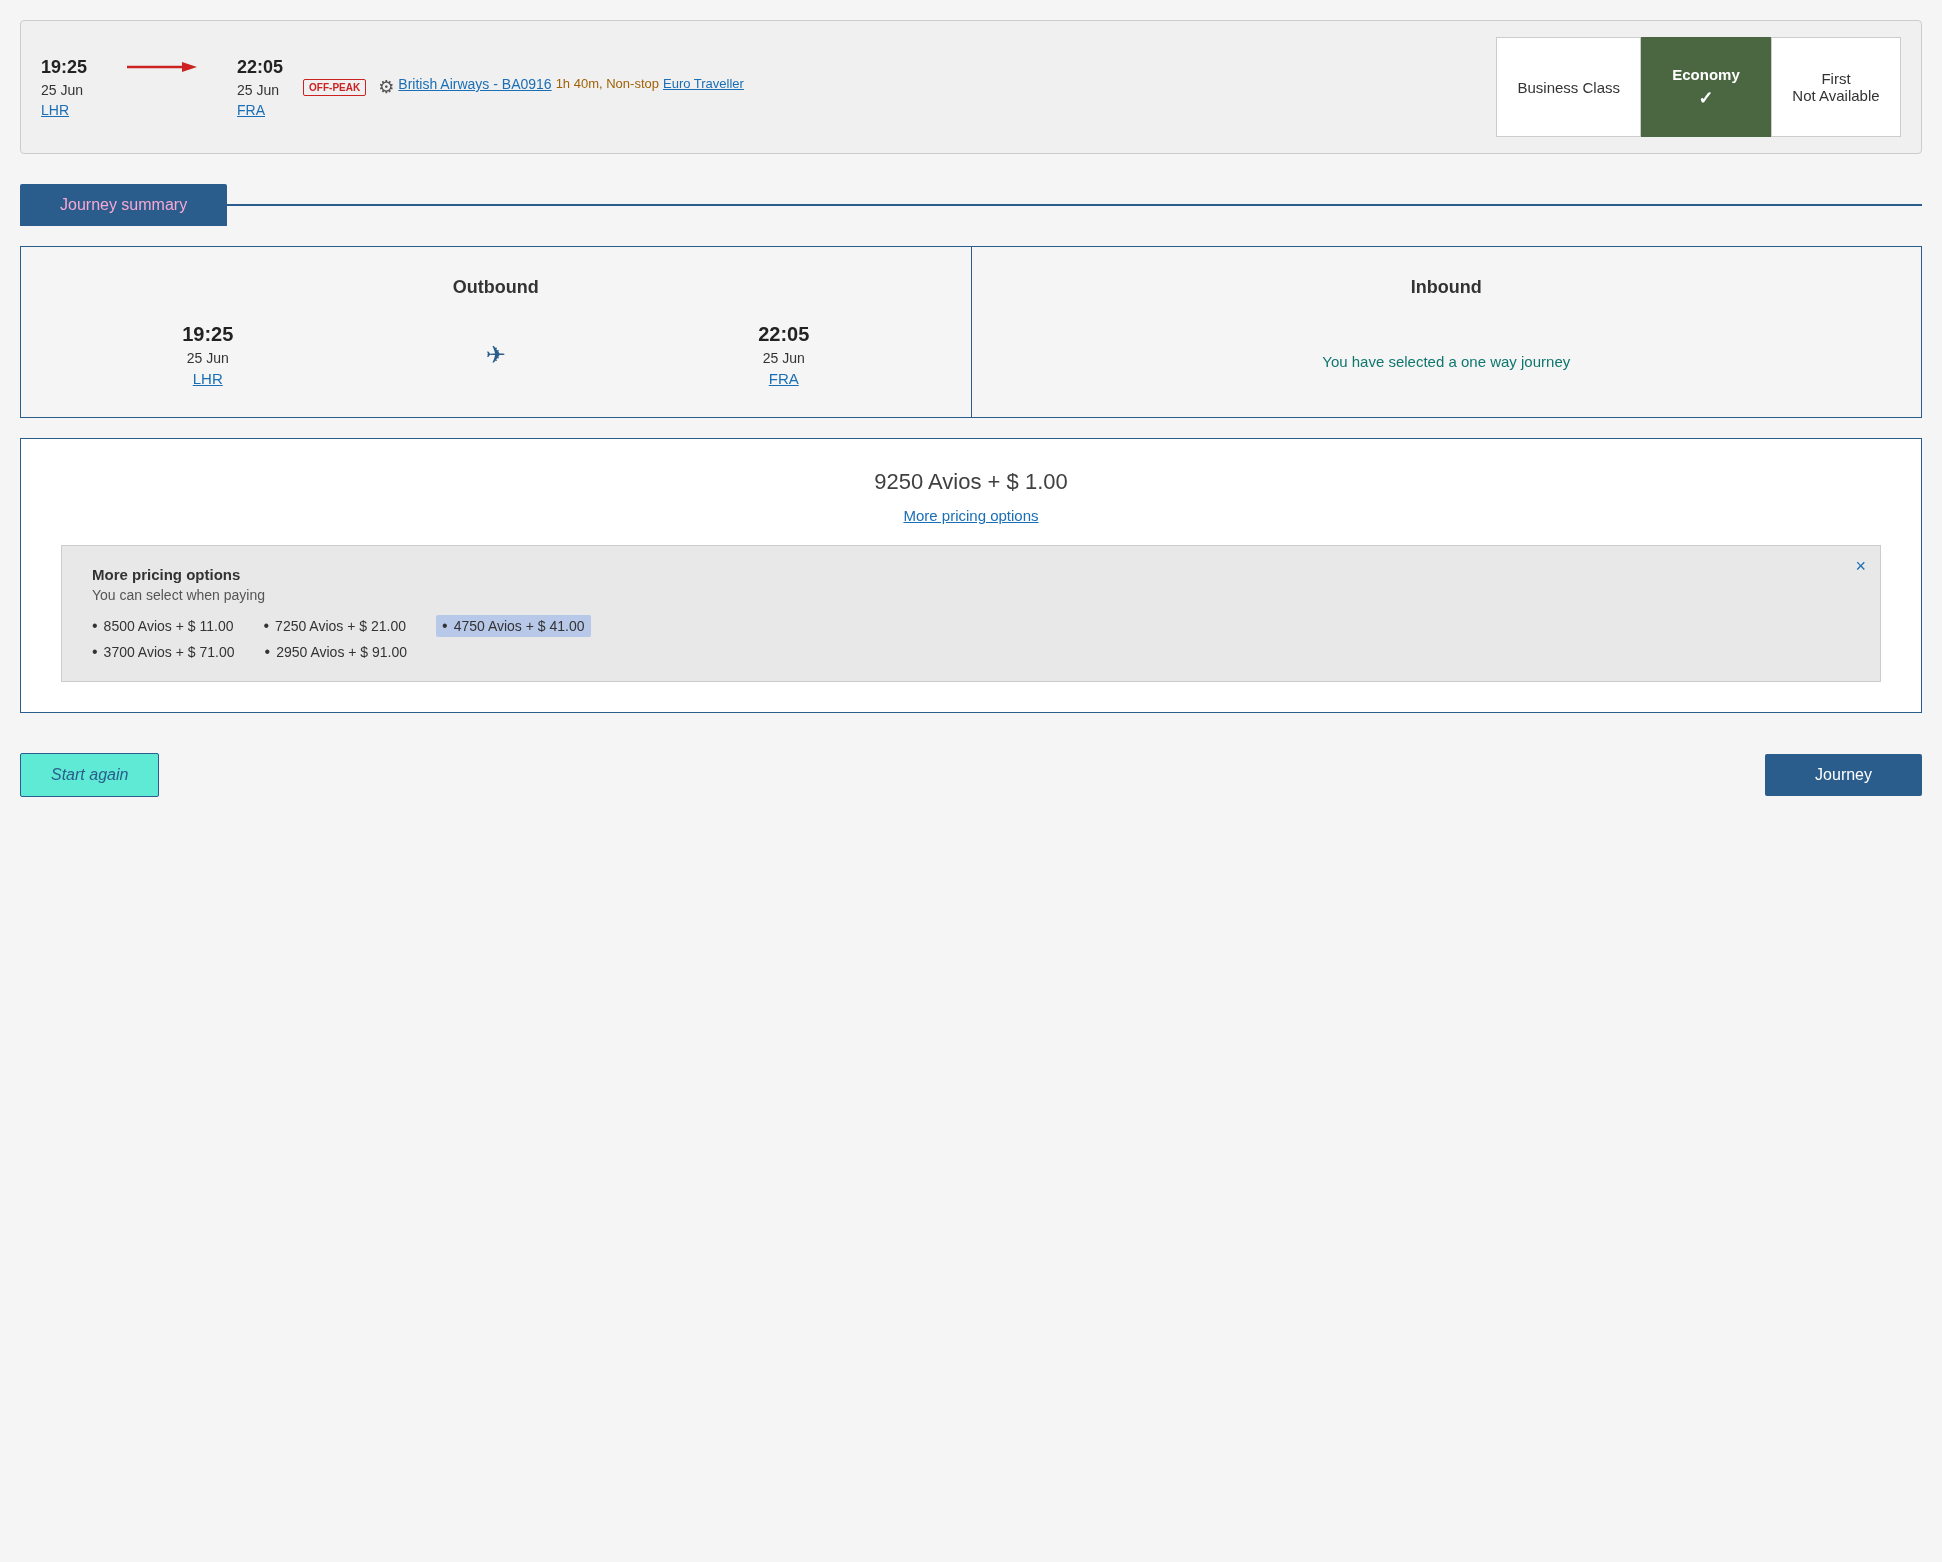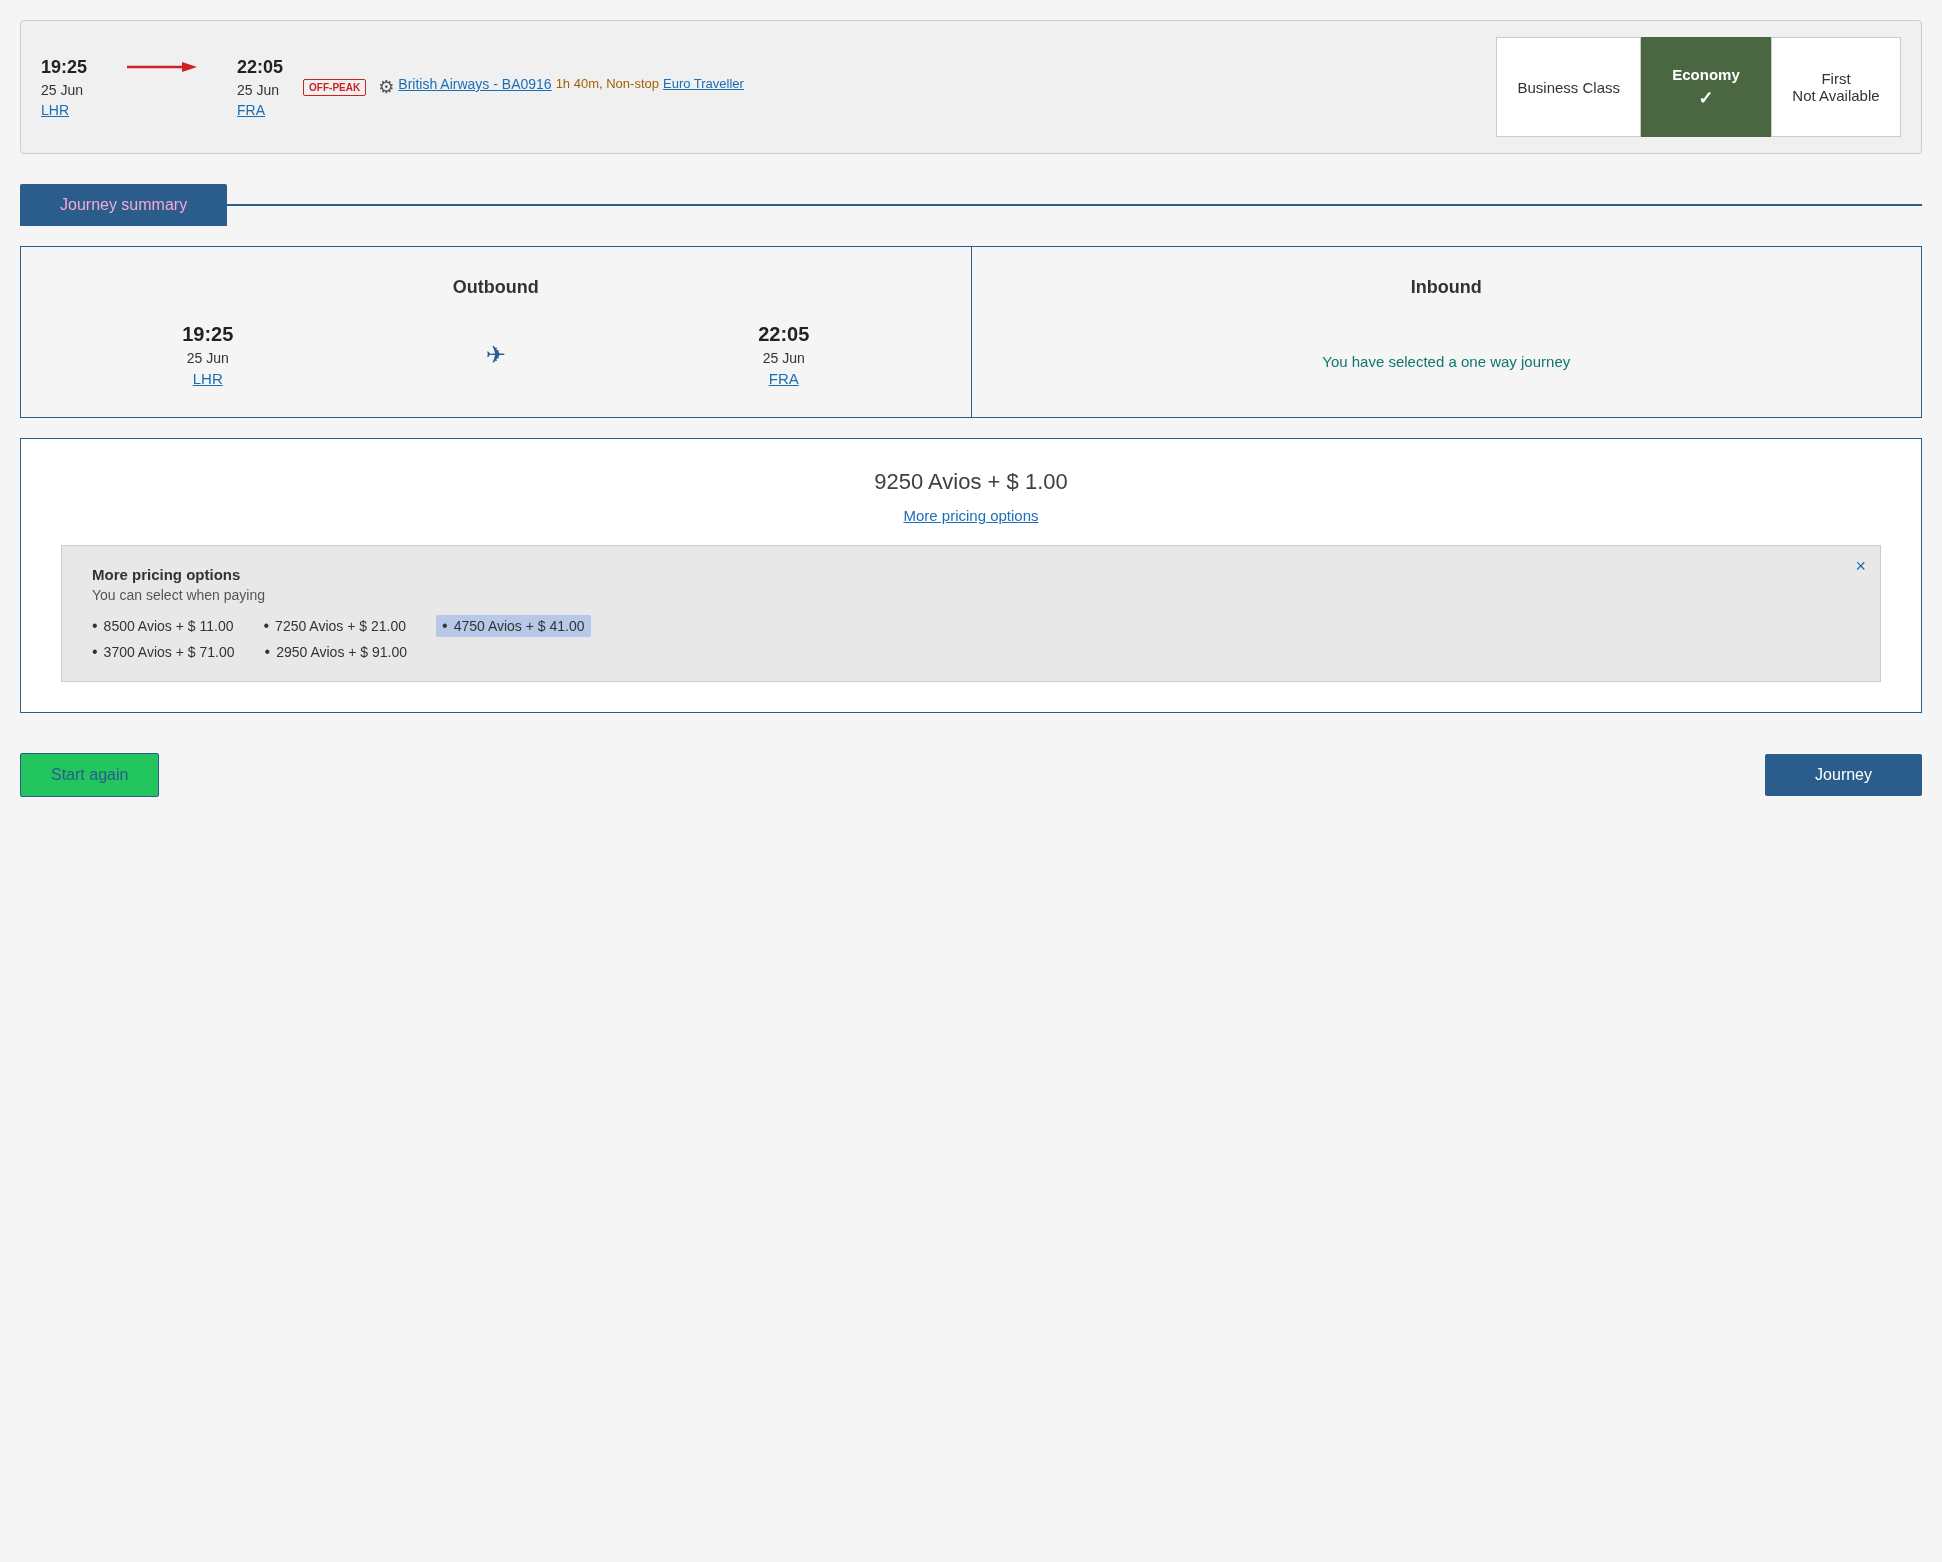--- a/index.html
+++ b/index.html
@@ -292,26 +292,27 @@
 
     
     .footer-buttons {
       display: flex;
       justify-content: space-between;
       align-items: center;
       padding: 20px 0;
     }
     .btn-start-again {
       border: 1px solid #2a5d8c;
-      background: #22c55e;
+      background: #5eead4;
       color: #2a5d8c;
       padding: 12px 30px;
       font-size: 16px;
       cursor: pointer;
       border-radius: 2px;
+      font-style: italic;
     }
     .btn-continue {
       background: #2a5d8c;
       color: #fff;
       border: none;
       padding: 12px 50px;
       font-size: 16px;
       cursor: pointer;
       border-radius: 2px;
     }

